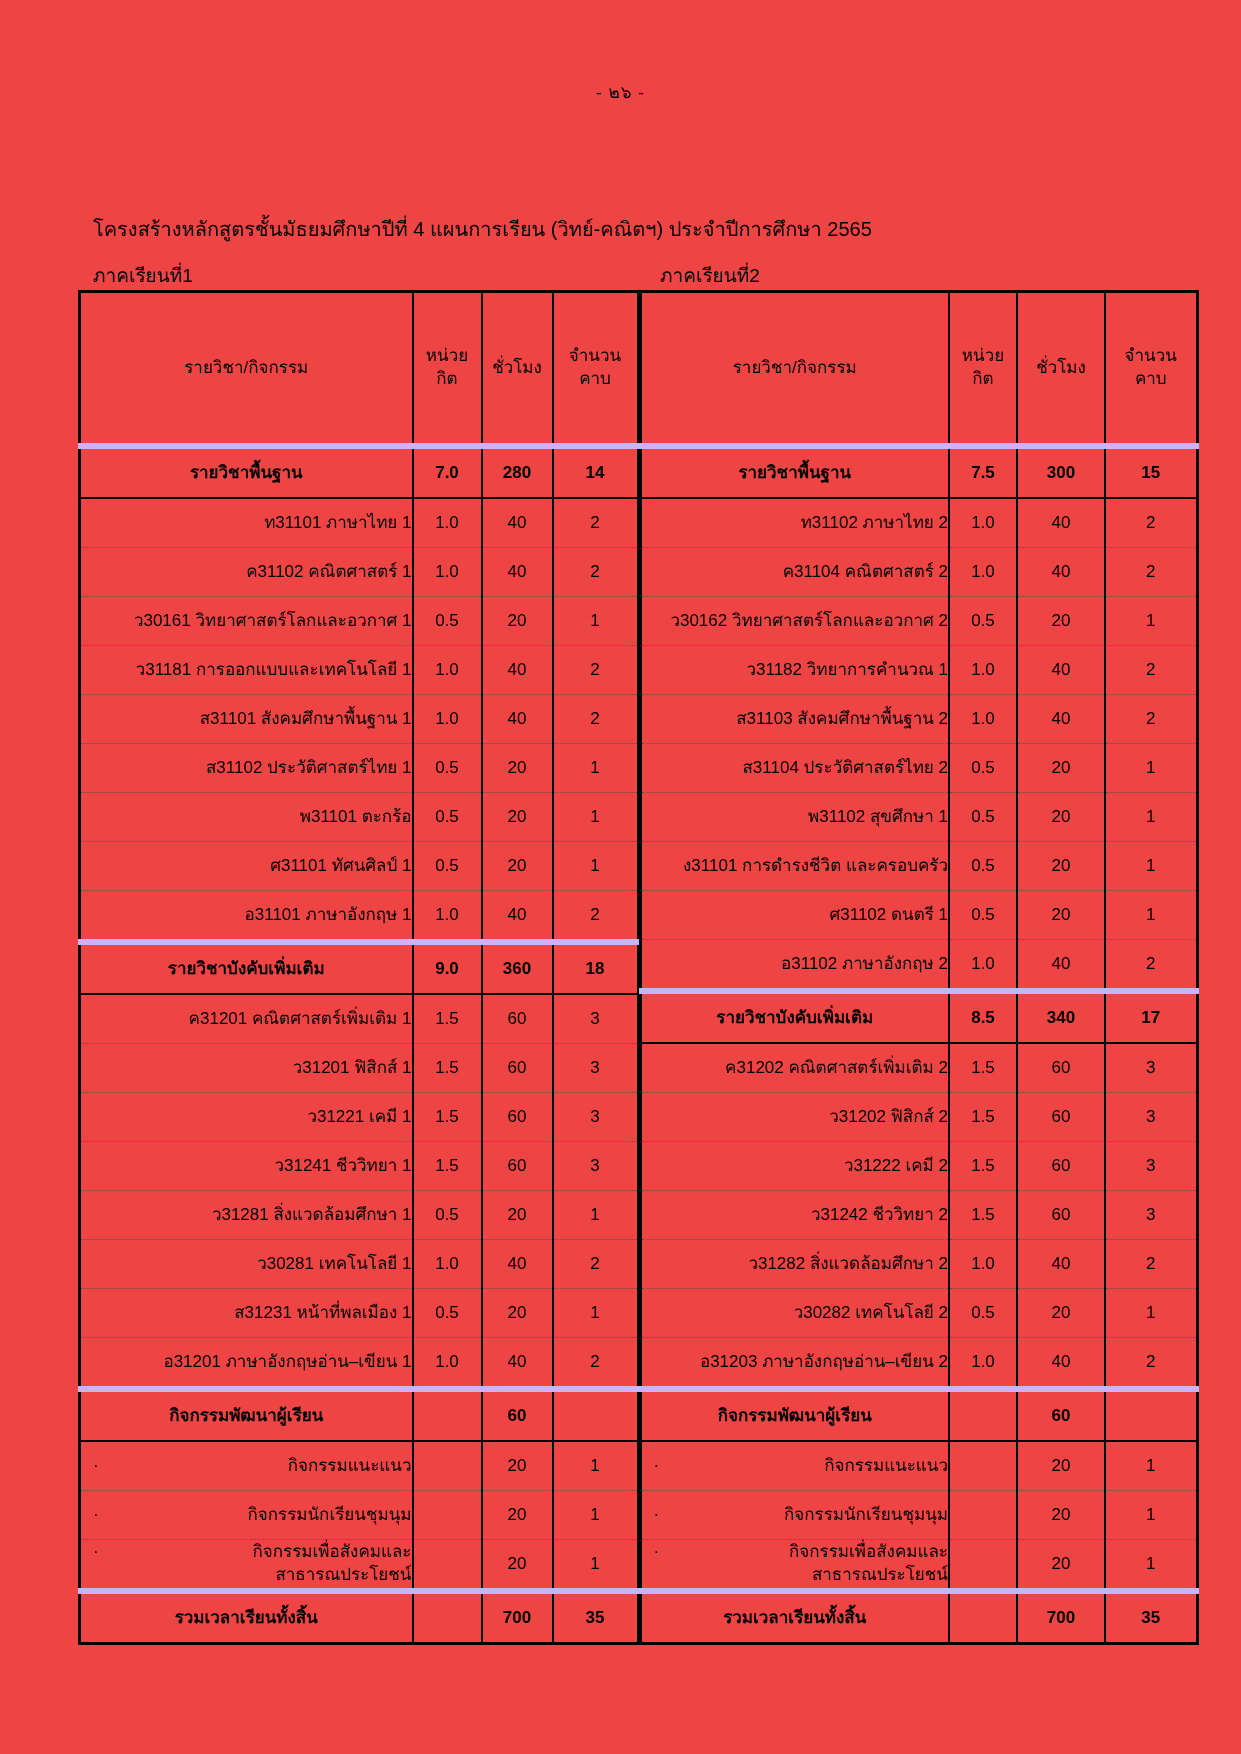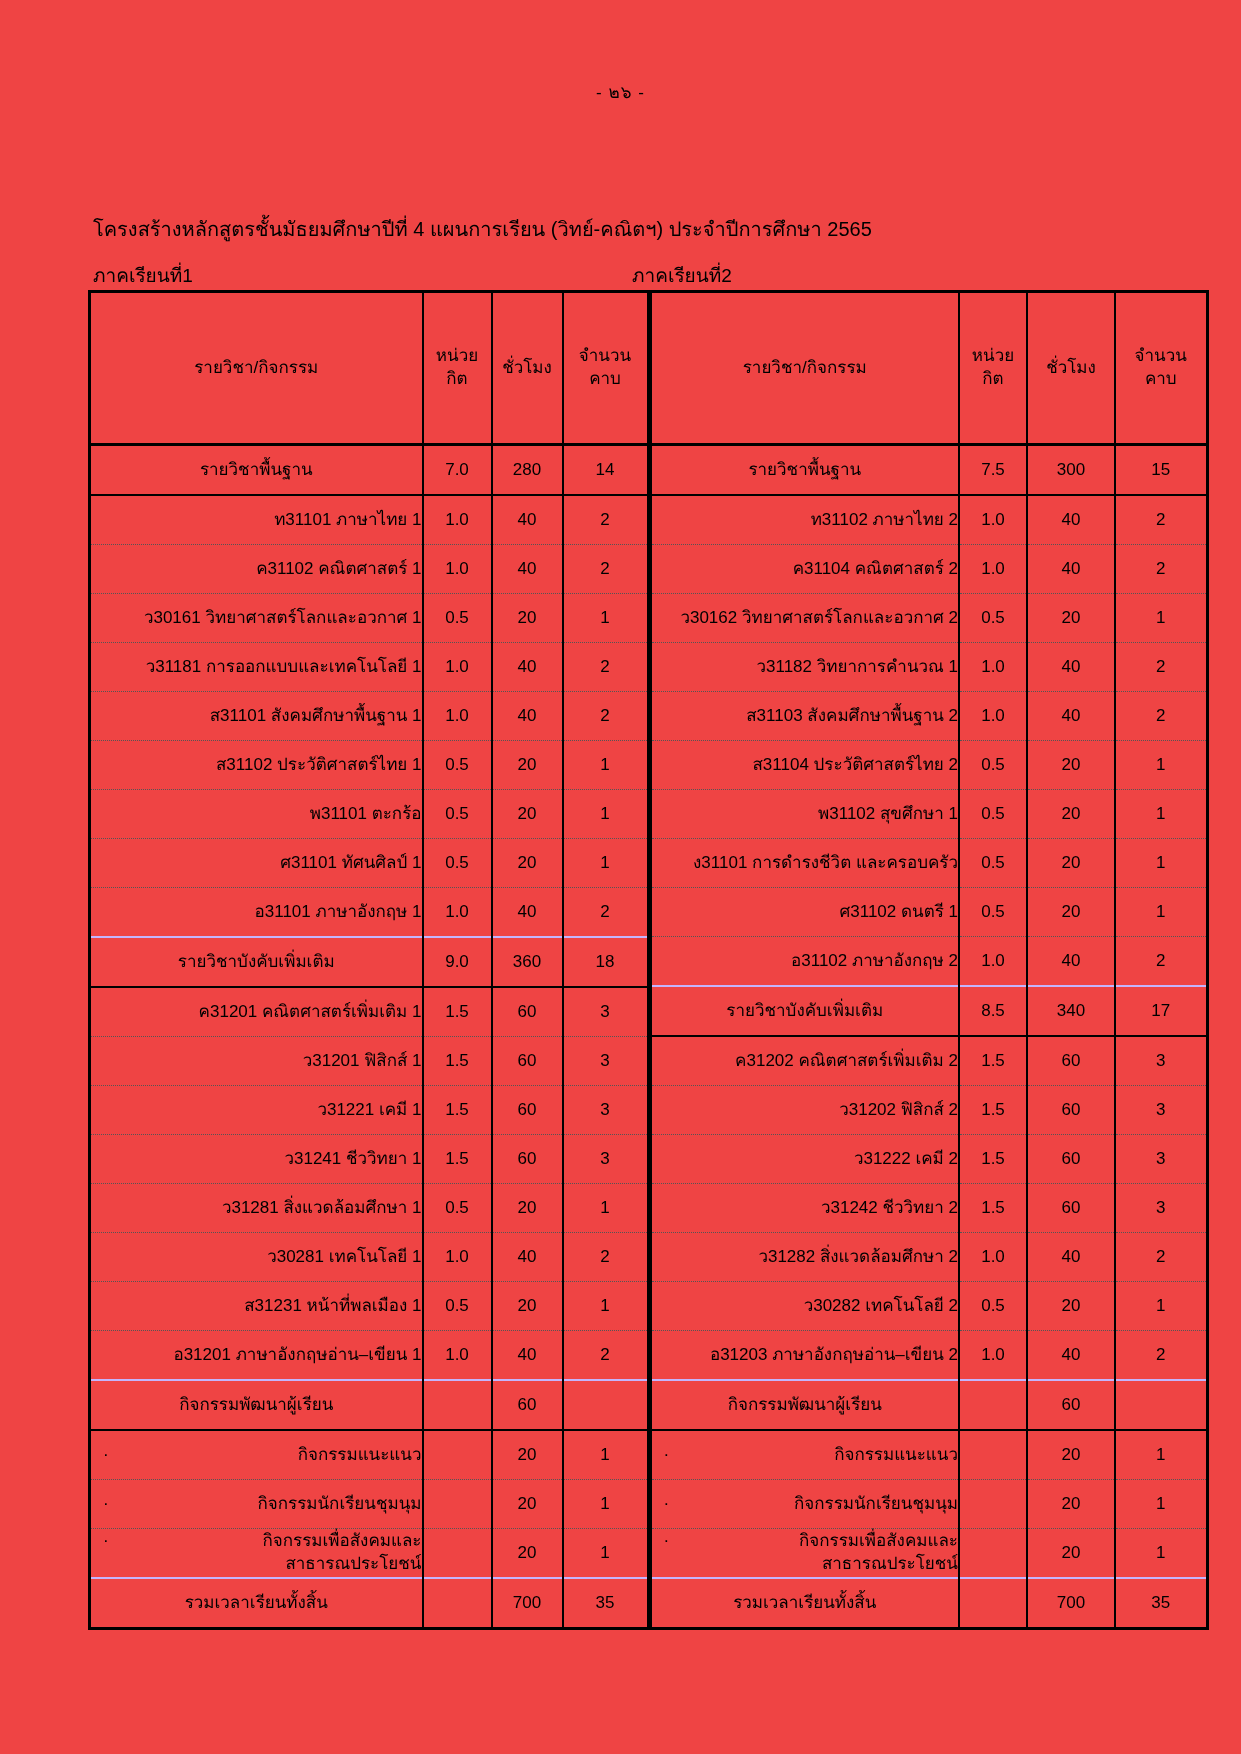--- a/index.html
+++ b/index.html
@@ -11,43 +11,43 @@
   .page-number {
     position:absolute; top:78px; left:0; width:100%;
     text-align:center; font-size:17px; letter-spacing:1px;
   }
   .doc-title {
     position:absolute; top:213px; left:93px;
     font-size:20px; font-weight:normal; white-space:nowrap;
   }
   .sem-label { position:absolute; top:260px; font-size:19px; font-weight:normal; }
   .sem-label.s1 { left:93px; }
-  .sem-label.s2 { left:632px; }
-
-  .tables-wrap { position:absolute; left:88px; top:290px; display:flex; }
+  .sem-label.s2 { left:660px; }
+
+  .tables-wrap { position:absolute; left:78px; top:290px; display:flex; }
 
   table.sched {
     border-collapse:collapse; table-layout:fixed;
     border:3px solid #000; font-size:17px;
   }
   table.sched.t1 { width:558px; border-right:none; }
   table.sched.t2 { width:557px; border-left:3px solid #000; }
 
   .sched th, .sched td { border-left:2px solid #000; border-right:2px solid #000; padding:0; vertical-align:middle; line-height:1.35; }
 
   .sched thead th {
     height:150px; font-weight:normal; text-align:center;
     border-bottom:3px solid #000; font-size:17px;
   }
   .sched thead th .hline { display:block; }
 
   .sched tbody td { height:48px; }
   .sched tr.subject  td, .sched tr.activity td { border-top:1px dotted #555; }
   .sched tr.section  td, .sched tr.total td {
-    border-top:2px solid #c4b5fd; border-bottom:2px solid #000; font-weight:normal;
+    border-top:6px solid #c4b5fd; border-bottom:2px solid #000; font-weight:bold;
   }
   .c-label { text-align:right; padding:2px 6px 2px 14px; }
   tr.section .c-label, tr.total .c-label { text-align:center; padding-left:4px; padding-right:4px; }
   .c-num { text-align:center; }
 
   .act-line { position:relative; padding-left:68px; }
   .act-line .dot { position:absolute; left:-2px; top:0; }
   .act-line2 { padding-left:0px; }
   tr.activity .c-label { padding-left:14px; }
 </style>

